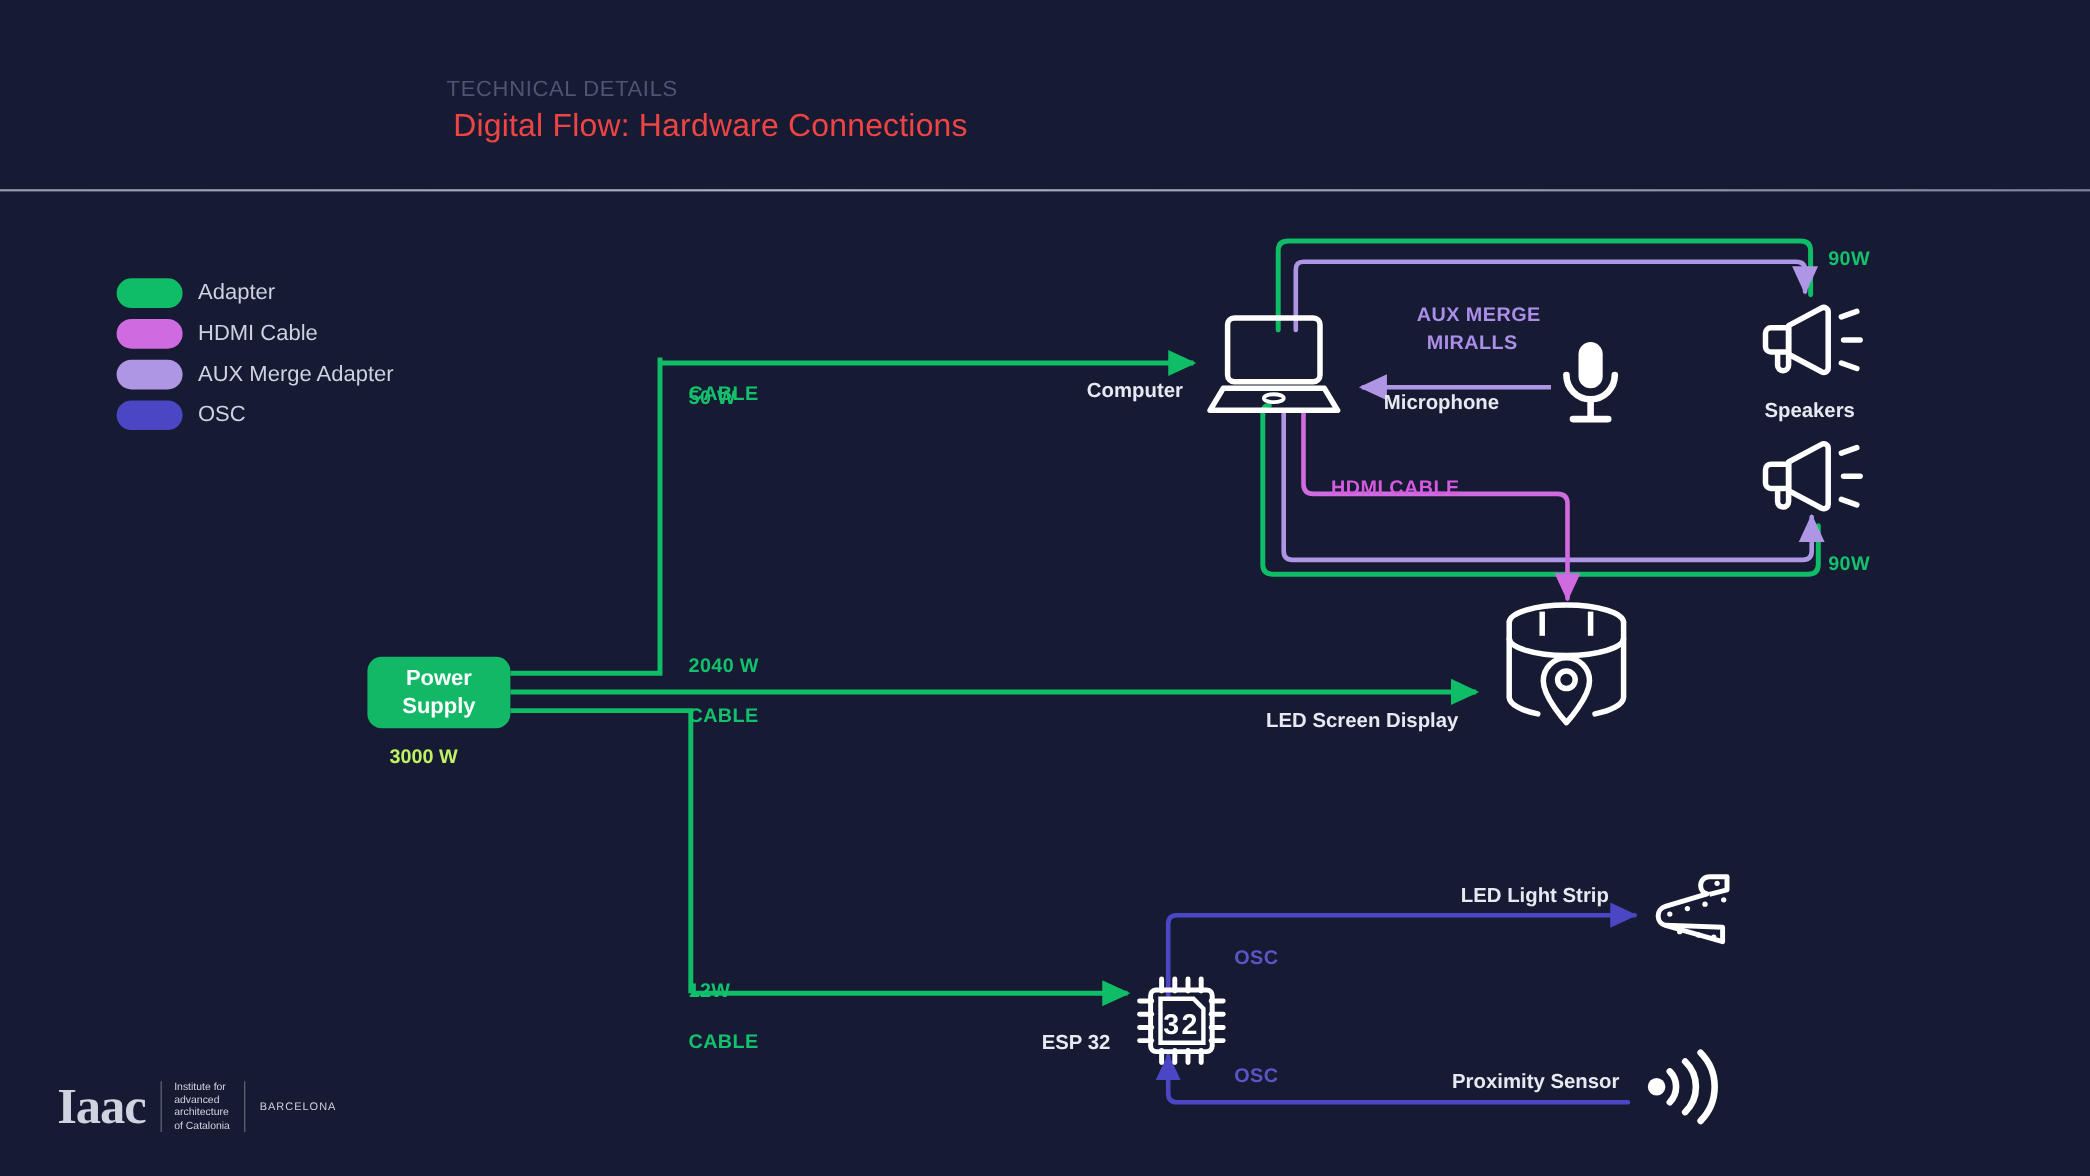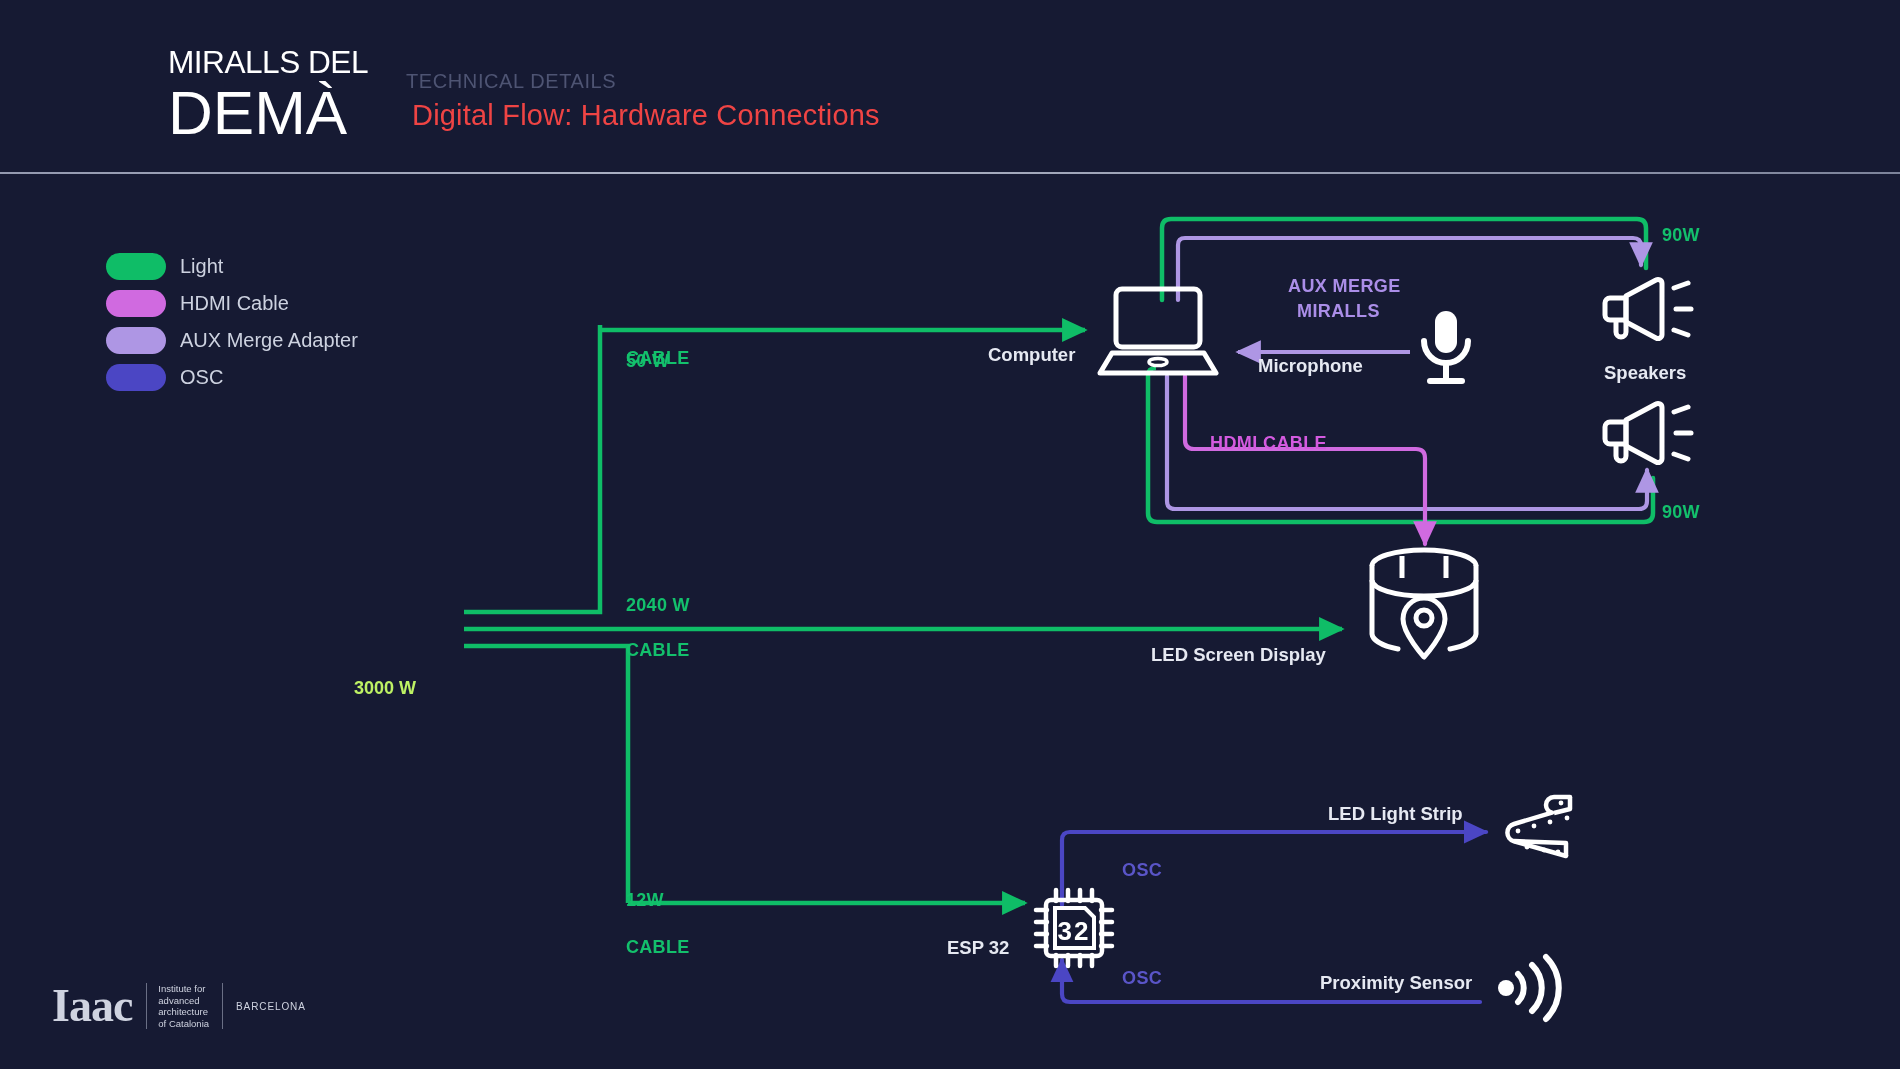--- a/index.html
+++ b/index.html
@@ -50,33 +50,29 @@
   
   .icon{position:absolute;}
   svg{display:block;overflow:visible;}
 </style>
 </head>
 <body>
 
 <div id="stage">
 
   <div class="header">
-    <div class="brand">
-      <div class="brand-l1">MIRALLS DEL</div>
-      <div class="brand-l2">DEMÀ</div>
-    </div>
     <div class="eyebrow">TECHNICAL DETAILS</div>
     <div class="title">Digital Flow: Hardware Connections</div>
     <div class="hdr-divider"></div>
   </div>
 
   <div class="legend">
     <div class="legend-row">
       <span class="legend-chip" style="background:#0FBD67"></span>
-      <span class="legend-label">Light</span>
+      <span class="legend-label">Adapter</span>
     </div>
     <div class="legend-row">
       <span class="legend-chip" style="background:#D06AE0"></span>
       <span class="legend-label">HDMI Cable</span>
     </div>
     <div class="legend-row">
       <span class="legend-chip" style="background:#AE96E4"></span>
       <span class="legend-label">AUX Merge Adapter</span>
     </div>
     <div class="legend-row">
@@ -121,20 +117,24 @@
 
     <path d="M1410,352 L1238,352" fill="none" stroke="#AE96E4" stroke-width="4.2" marker-end="url(#ar-purple)"></path>
 
     <path d="M1185,376 L1185,440 Q1185,449 1194,449 L1416,449 Q1425,449 1425,458 L1425,544" fill="none" stroke="#D06AE0" stroke-width="4.2" stroke-linecap="round" marker-end="url(#ar-magenta)"></path>
 
     <path d="M1062,905 L1062,840 Q1062,832 1070,832 L1486,832" fill="none" stroke="#4B46C4" stroke-width="4.2" stroke-linecap="round" marker-end="url(#ar-indigo)"></path>
 
     <path d="M1480,1002 L1070,1002 Q1062,1002 1062,994 L1062,960" fill="none" stroke="#4B46C4" stroke-width="4.2" stroke-linecap="round" marker-end="url(#ar-indigo)"></path>
   </svg>
 
+  <div class="ps-box">
+    <span>Power</span>
+    <span>Supply</span>
+  </div>
   <div class="ps-watt">3000 W</div>
 
   <div class="lbl lbl-green" style="left:626px;top:303px;margin-top:48px;">50 W</div>
   <div class="lbl lbl-green" style="left:626px;top:348px;">CABLE</div>
 
   <div class="lbl lbl-green" style="left:626px;top:595px;">2040 W</div>
   <div class="lbl lbl-green" style="left:626px;top:640px;">CABLE</div>
 
   <div class="lbl lbl-green" style="left:626px;top:890px;">12W</div>
   <div class="lbl lbl-green" style="left:626px;top:937px;">CABLE</div>

